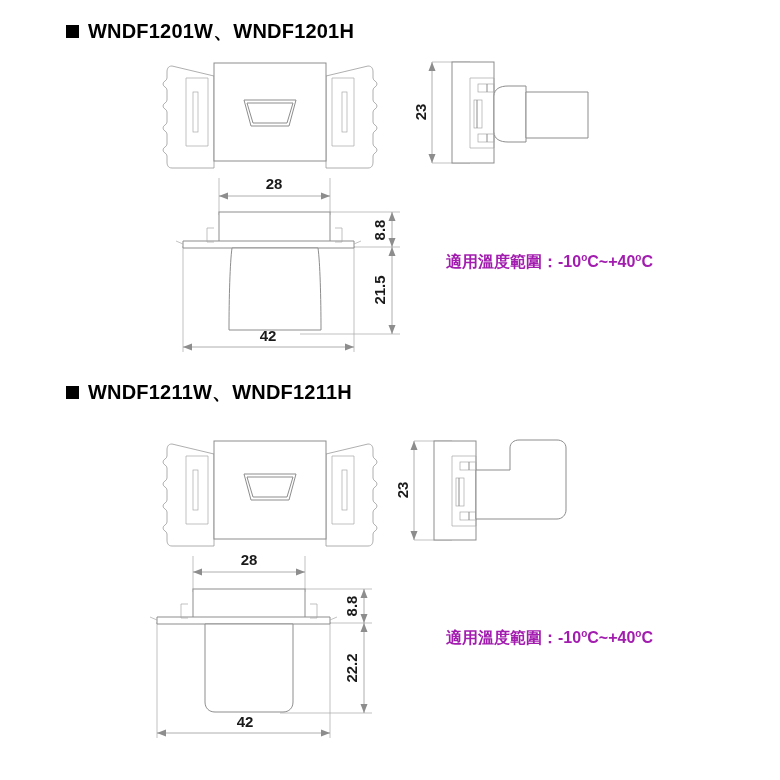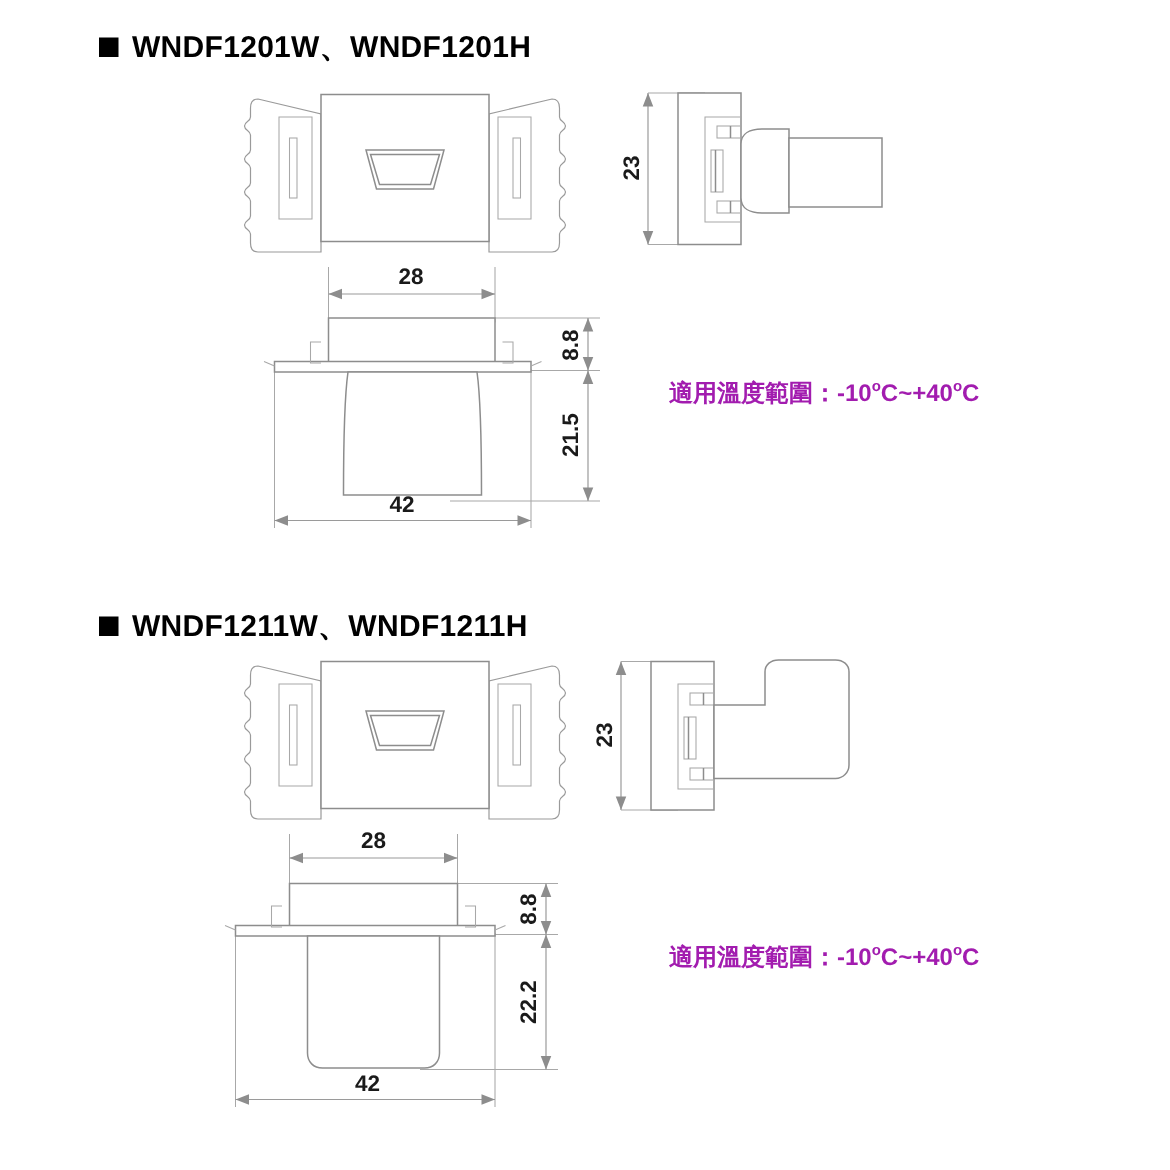--- a/index.html
+++ b/index.html
@@ -20,21 +20,21 @@
     display:flex;align-items:center;
     font-size:20px;font-weight:bold;letter-spacing:.2px;
     white-space:nowrap;
     color:#000;
   }
   .sec-title .bullet{
     width:13px;height:13px;background:#000;
     display:inline-block;margin-right:9px;
   }
   #title1{left:66px;top:18px;}
-  #title2{left:66px;top:404px;align-items:center;}
+  #title2{left:66px;top:379px;align-items:center;}
 
   
   .temp-note{
     position:absolute;
     font-size:16px;font-weight:bold;
     white-space:nowrap;color:#a21caf;
   }
   #temp1{left:446px;top:252px;}
   #temp2{left:446px;top:628px;}
   .temp-note sup{font-size:10px;vertical-align:super;}

